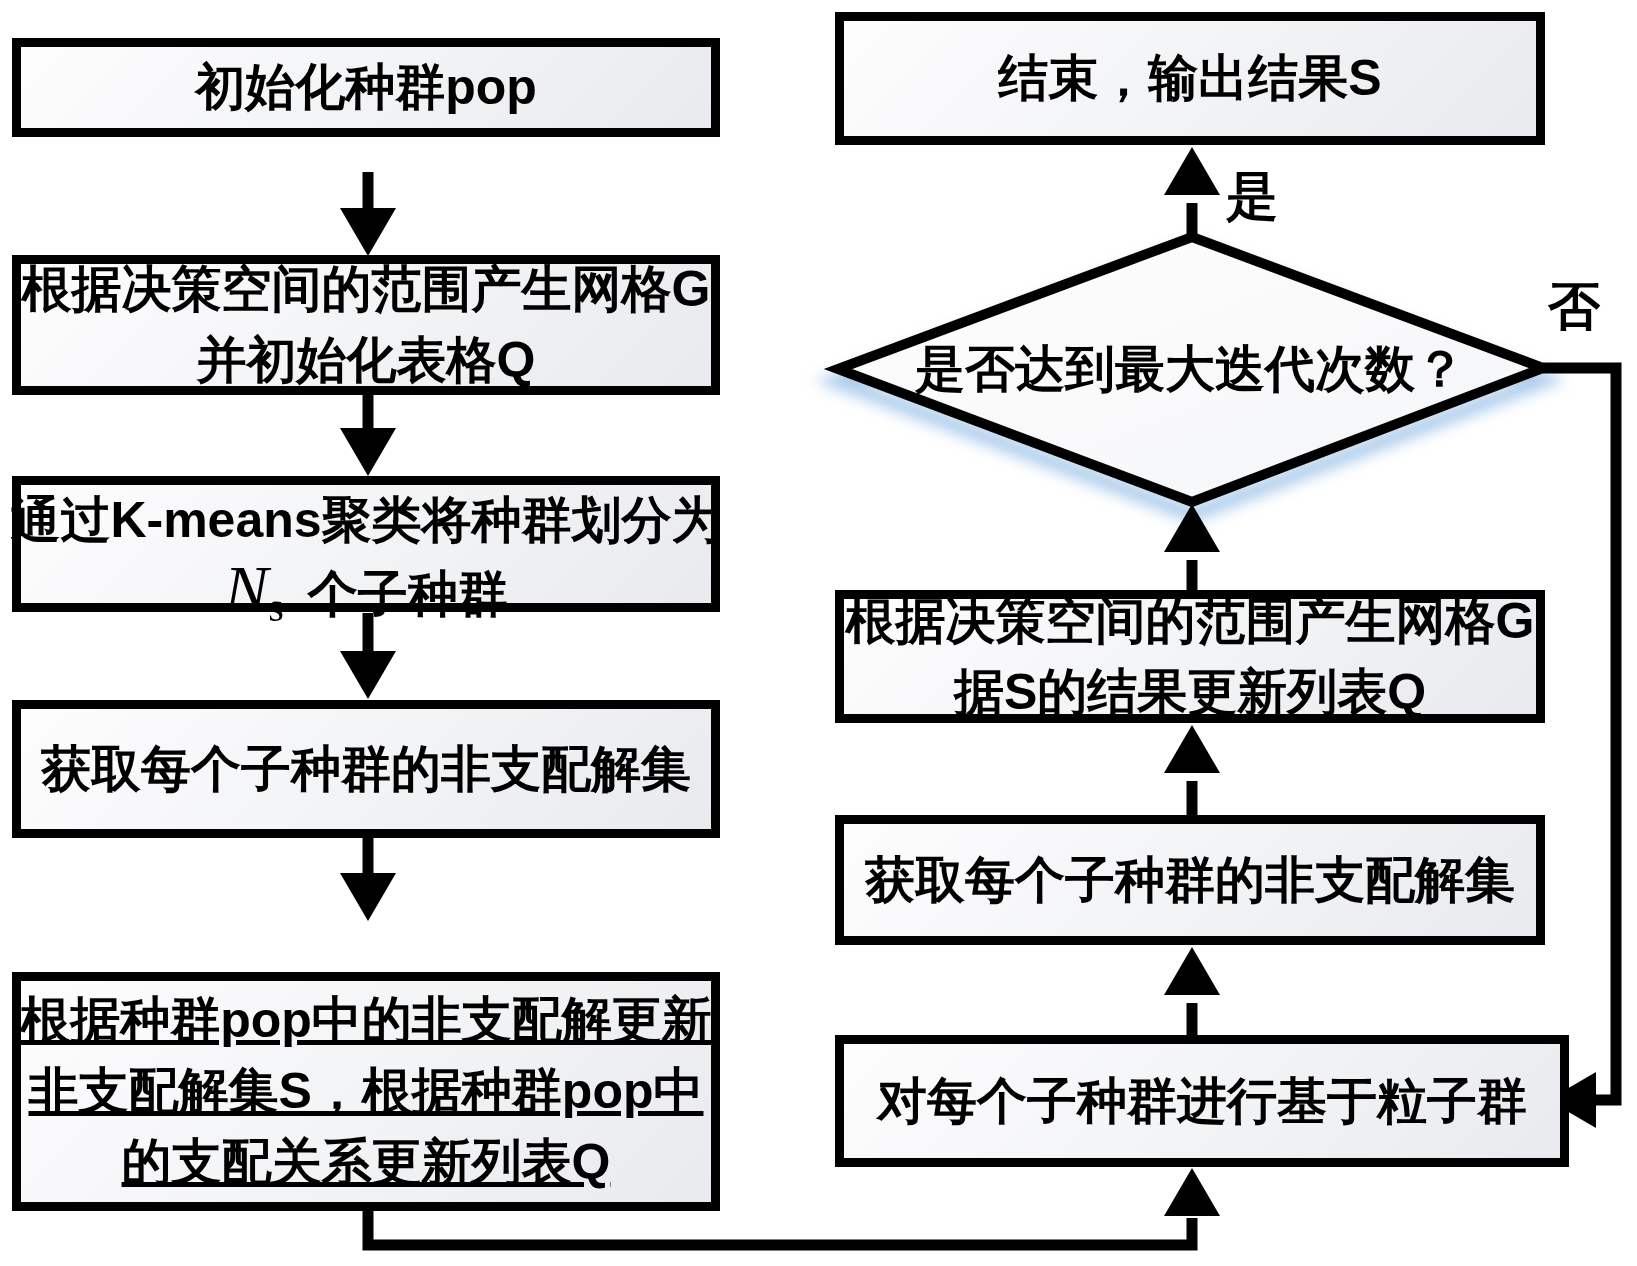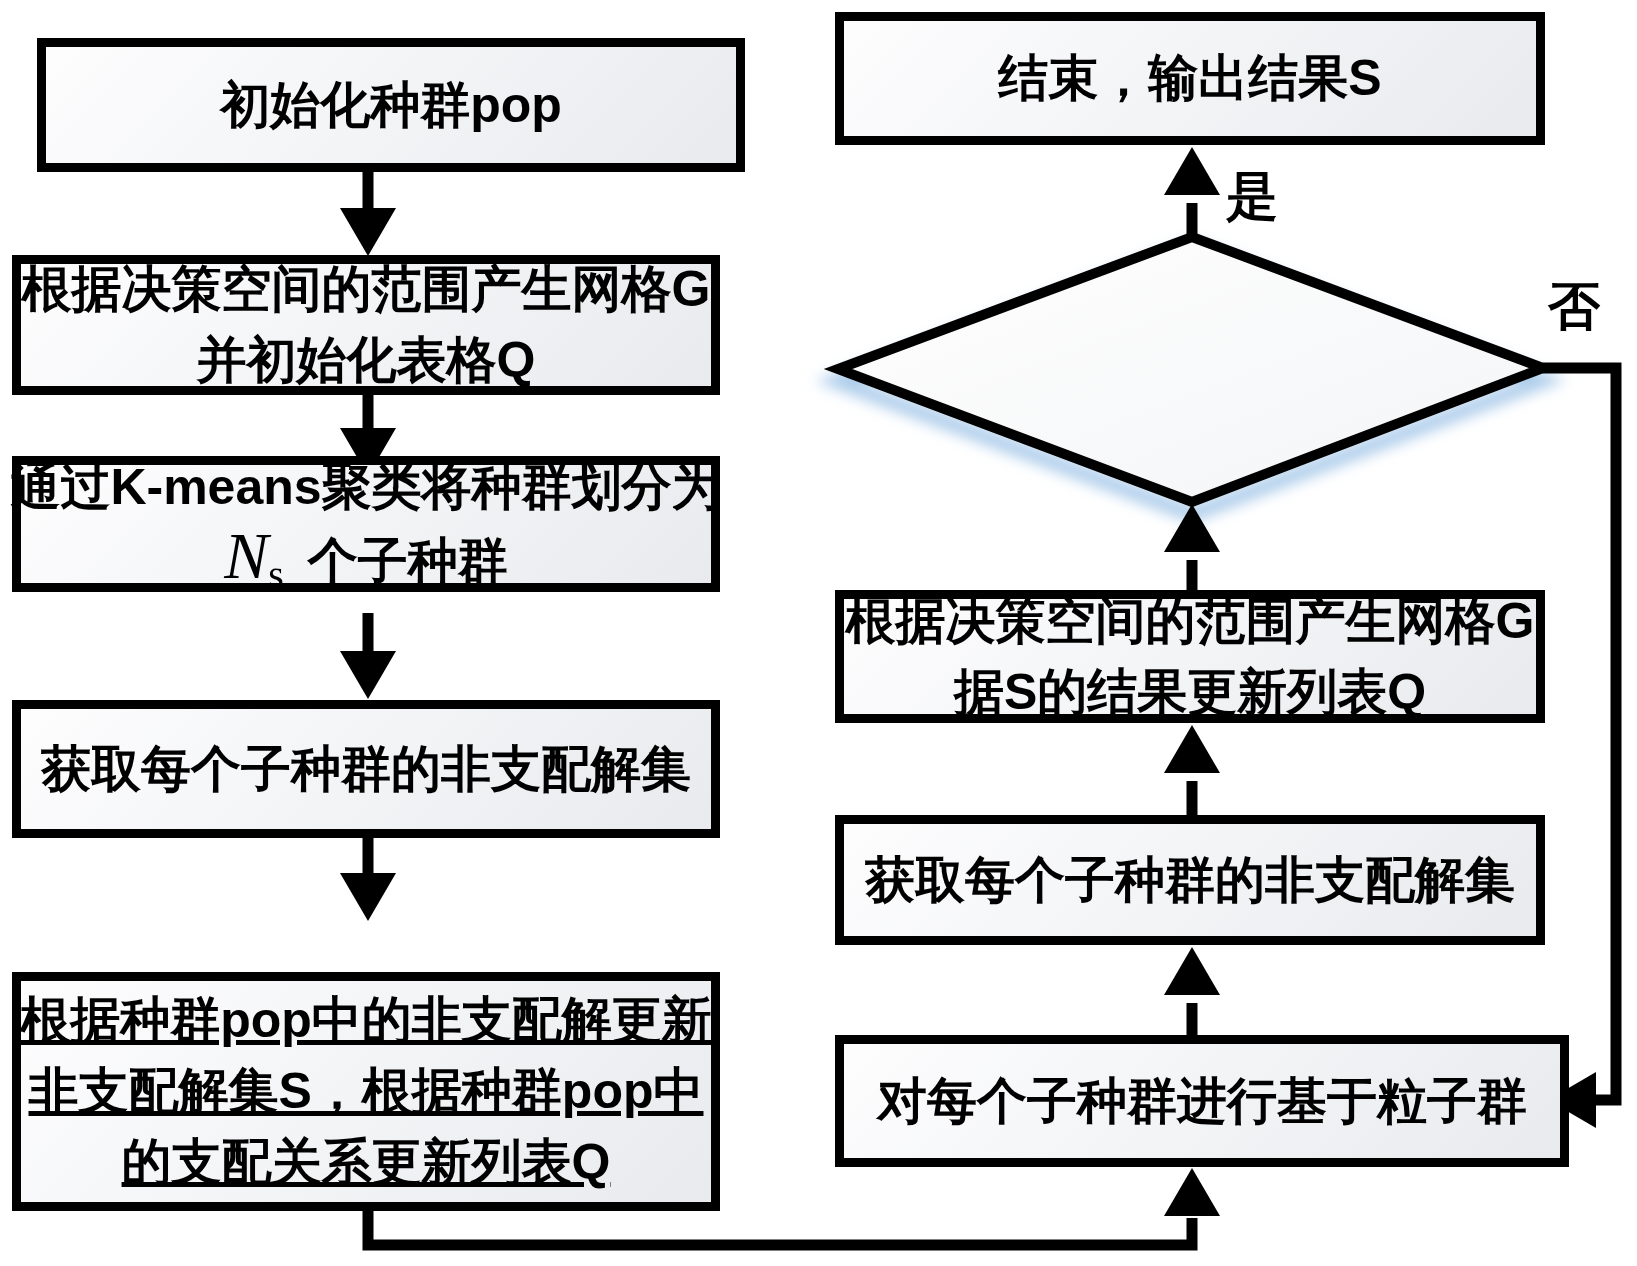--- a/index.html
+++ b/index.html
@@ -112,30 +112,30 @@
 
     <line class="stroke" x1="1192" y1="237" x2="1192" y2="203" stroke-width="11"></line>
     <polygon class="fillhead" points="1192,147 1164,195 1220,195"></polygon>
 
     <polygon points="1192,237 1543,368 1192,502 838,369" fill="url(#diamondFill)" stroke="#000000" stroke-width="10"></polygon>
 
     <polyline class="stroke" points="1543,368 1616,368 1616,1100 1592,1100" stroke-width="11"></polyline>
     <polygon class="fillhead" points="1548,1100 1596,1072 1596,1128"></polygon>
   </svg>
 
-  <div class="box" style="left:12px; top:38px; width:708px; height:134px;margin-left:25px;">
+  <div class="box" style="left:12px; top:38px; width:708px; height:99px;">
     <div class="bline">初始化种群pop</div>
   </div>
 
   <div class="box" style="left:12px; top:255px; width:708px; height:140px;">
     <div class="bline">根据决策空间的范围产生网格G</div>
     <div class="bline">并初始化表格Q</div>
   </div>
 
-  <div class="box" style="left:12px; top:456px; width:708px; height:136px;">
+  <div class="box" style="left:12px; top:476px; width:708px; height:136px;justify-content:space-between;">
     <div class="bline">通过K-means聚类将种群划分为</div>
     <div class="bline mathline">
       <span class="mbase">N</span>
         <span class="msub">s</span>
         <span class="mafter">个子种群</span>
     </div>
   </div>
 
   <div class="box" style="left:12px; top:700px; width:708px; height:138px;">
     <div class="bline">获取每个子种群的非支配解集</div>
@@ -144,20 +144,21 @@
   <div class="box" style="left:12px; top:972px; width:708px; height:239px;text-decoration:underline;">
     <div class="bline">根据种群pop中的非支配解更新</div>
     <div class="bline">非支配解集S，根据种群pop中</div>
     <div class="bline">的支配关系更新列表Q</div>
   </div>
 
   <div class="box" style="left:835px; top:12px; width:710px; height:133px;">
     <div class="bline">结束，输出结果S</div>
   </div>
 
+  <div class="diamond-text">是否达到最大迭代次数？</div>
 
   <div class="edge-label label-yes">是</div>
   <div class="edge-label label-no">否</div>
 
   <div class="box" style="left:835px; top:590px; width:710px; height:133px;">
     <div class="bline">根据决策空间的范围产生网格G</div>
     <div class="bline">据S的结果更新列表Q</div>
   </div>
 
   <div class="box" style="left:835px; top:815px; width:710px; height:130px;">

